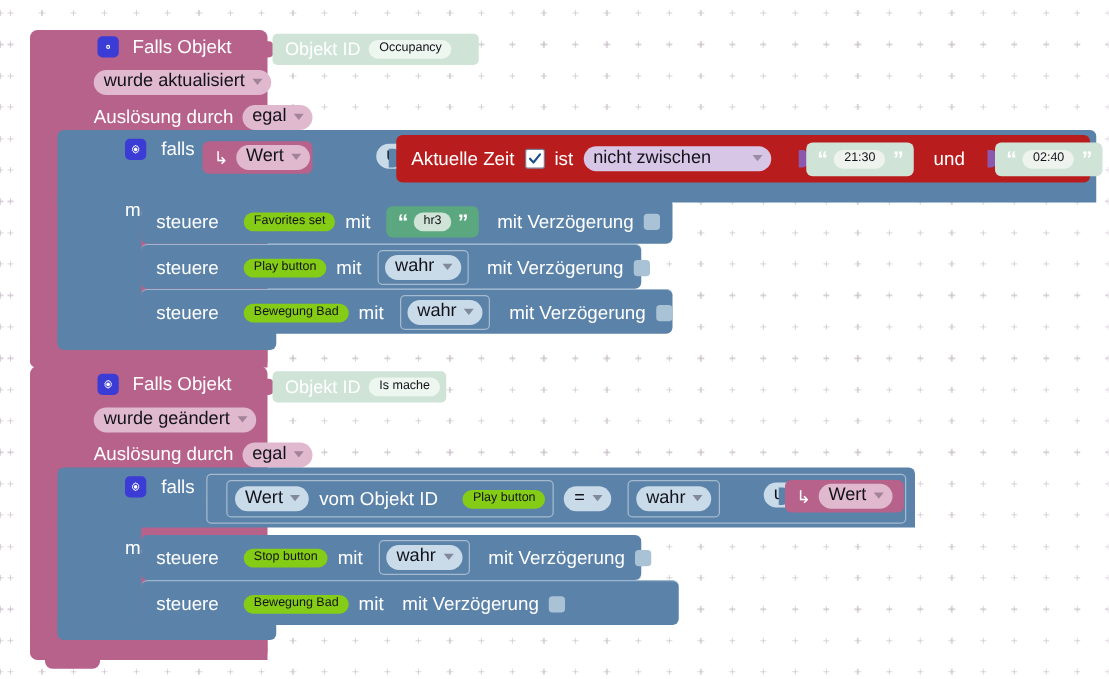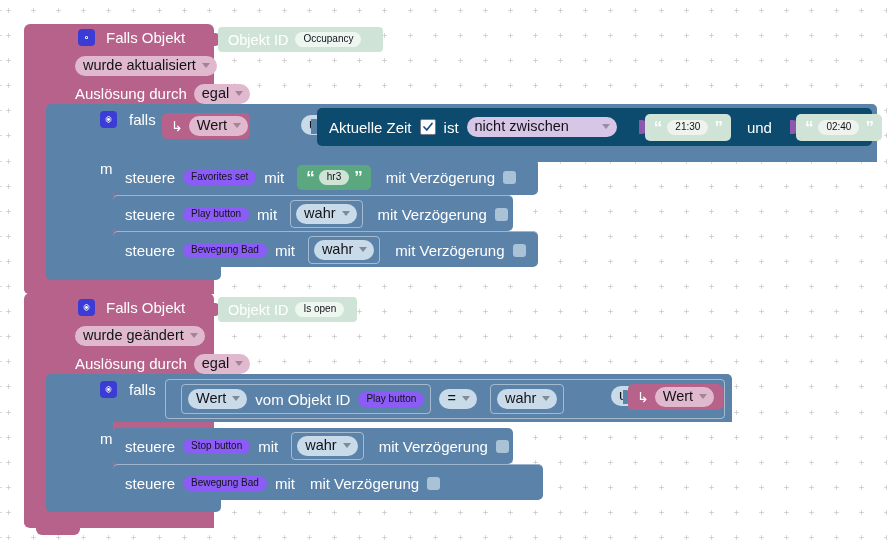--- a/index.html
+++ b/index.html
@@ -42,21 +42,21 @@
   
   .evt{
     background:#b7628b;
     border-radius:5px 5px 5px 5px;
   }
   
   .ctrl{background:#5b82a8;border-radius:5px;}
   
   .stmt{background:#5b82a8;border-radius:5px;border-top:1px solid #9cb6cf;}
   
-  .logic{background:#0c4a6e;border-radius:5px;}
+  .logic{background:#b91c1c;border-radius:5px;}
   
   .textblk{background:#5ba77f;border-radius:5px;}
   .textblk-lite{background:#cfe4d7;border-radius:5px;}
   
   .mint{background:#cfe4d7;border-radius:4px;}
 
   .lbl{color:#ffffff;font-size:15px;white-space:nowrap;line-height:1;}
 
   
   .dd{
@@ -71,21 +71,21 @@
     border-top:5px solid rgba(40,40,60,.45);display:inline-block;margin-left:1px;
   }
   .caret.light{border-top-color:rgba(70,50,70,.40);}
   
   .fld{
     display:inline-flex;align-items:center;
     background:#c9dae8;color:#12121a;border-radius:10px;
     padding:2px 8px 3px 8px;font-size:10px;line-height:1;white-space:nowrap;
   }
   .fld.mint{background:#eef6f0;}
-  .fld.white{background:#8b5cf6;}
+  .fld.white{background:#84cc16;margin-left:12px;}
   .fld.greenlite{background:#cfe4d7;}
 
   
   .gear{
     width:17px;height:17px;border-radius:4px;background:#3b3bd6;
     display:inline-flex;align-items:center;justify-content:center;flex:none;
   }
   .gear svg{width:11px;height:11px;display:block;}
 
   
@@ -293,21 +293,21 @@
           <path d="M12 4.5l1.1 1.9h2.2l.6 2.1 1.9 1.1-.7 2.1.7 2.1-1.9 1.1-.6 2.1h-2.2L12 19l-1.1-1.9H8.7l-.6-2.1-1.9-1.1.7-2.1-.7-2.1 1.9-1.1.6-2.1h2.2z" fill="none" stroke="#ffffff" stroke-width="1.6"></path>
         </svg>
     </span>
     <span class="lbl">Falls Objekt</span>
   </div>
 
   <div class="blk" style="left:212px;top:297px;width:145px;height:25px;">
     <div style="position:absolute;left:0;top:6px;width:7px;height:13px;background:#b7628b;border-radius:0 4px 4px 0;"></div>
     <div class="mint" style="position:absolute;left:6px;top:0;right:0;height:25px;display:flex;align-items:center;gap:7px;padding-left:10px;">
       <span style="color:#ffffff;font-size:14.5px;">Objekt ID</span>
-      <span class="fld mint">Is open</span>
+      <span class="fld mint">Is mache</span>
     </div>
   </div>
 
   <div class="blk" style="left:31px;top:326px;">
     <span class="dd pink">
       <span>wurde geändert</span>
       <i class="caret light"></i>
     </span>
   </div>
 

